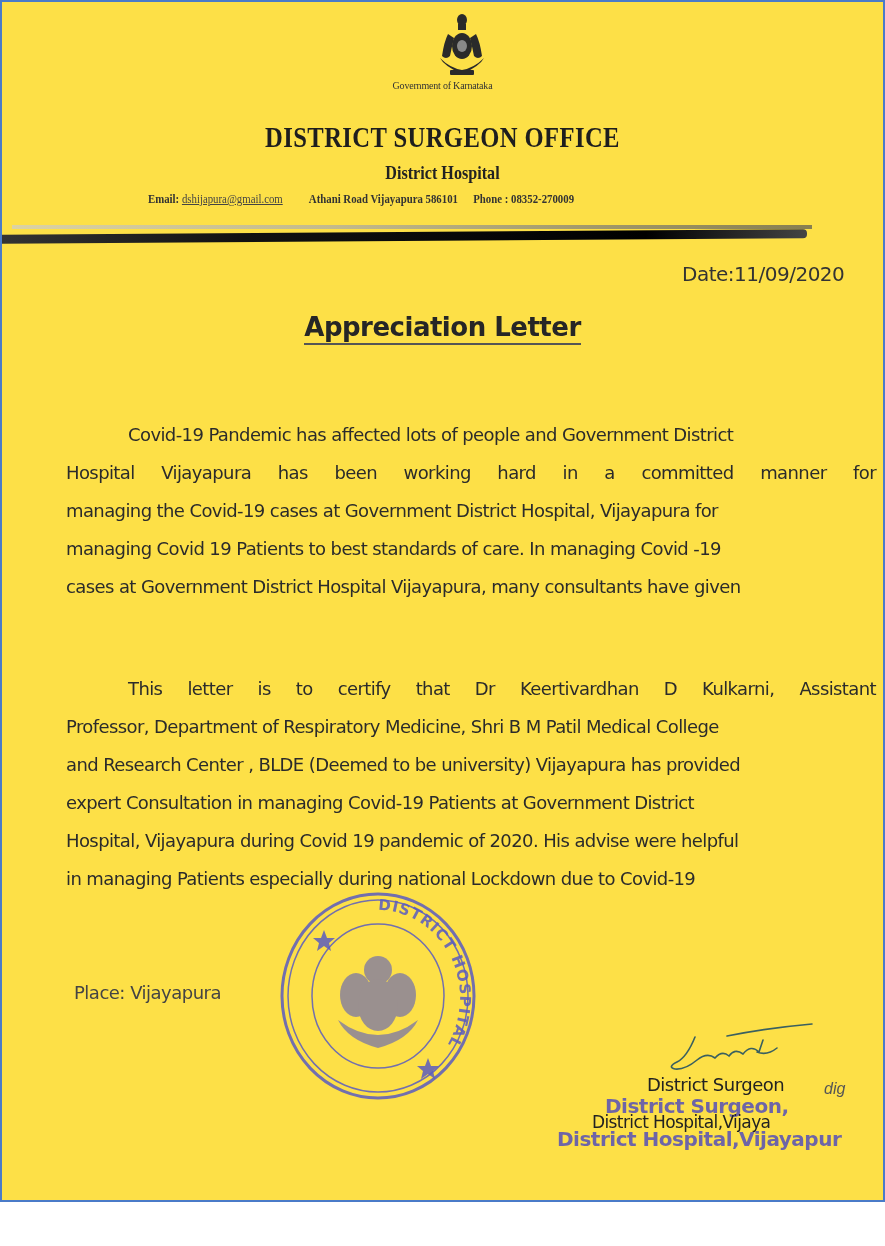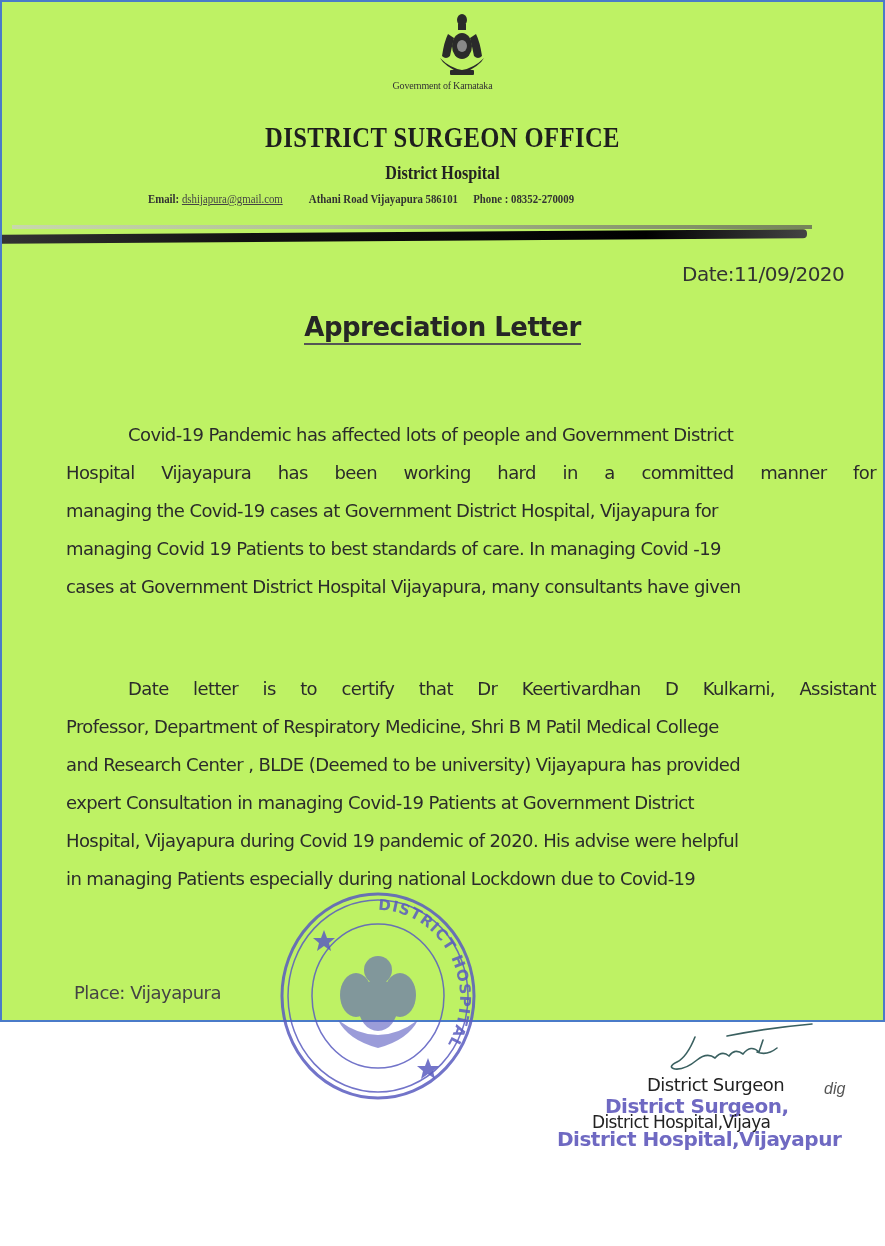--- a/index.html
+++ b/index.html
@@ -1,20 +1,20 @@
 <!DOCTYPE html>
 <html><head>
 <meta charset="utf-8">
 <style>
   * { box-sizing: border-box; margin: 0; padding: 0; }
   html, body { width: 885px; height: 1246px; background: #ffffff; overflow: hidden; }
   body { position: relative; font-family: "Liberation Sans", sans-serif; color: #2a2a2a; }
   .frame {
-    position: absolute; left: 0; top: 0; width: 885px; height: 1022px;
-    border: 2px solid #4a7bc8; background: #bef264;
+    position: absolute; left: 0; top: 0; width: 885px; height: 1202px;
+    border: 2px solid #4a7bc8; background: #fde047;
   }
   .emblem { position: absolute; left: 428px; top: 10px; width: 64px; height: 68px; }
   .gov { position: absolute; top: 78px; left: 0; width: 100%; text-align: center;
     font-family: "Liberation Serif", serif; font-size: 10px; color: #333; letter-spacing: -0.2px; }
   .office { position: absolute; top: 118px; left: 0; width: 100%; text-align: center;
     font-family: "Liberation Serif", serif; font-weight: bold; font-size: 30px; color: #1e1e1e;
     transform: scaleX(0.82); letter-spacing: 0.5px; }
   .hospital { position: absolute; top: 160px; left: 0; width: 100%; text-align: center;
     font-family: "Liberation Serif", serif; font-weight: bold; font-size: 19px; color: #222;
     transform: scaleX(0.85); }
@@ -92,21 +92,21 @@
 
   <div class="para p1">
     <span class="line indent">Covid-19 Pandemic has affected lots of people and Government District</span>
     <span class="line justify">Hospital Vijayapura has been working hard in a committed manner for</span>
     <span class="line">managing the Covid-19 cases at Government District Hospital, Vijayapura for</span>
     <span class="line">managing Covid 19 Patients to best standards of care. In managing Covid -19</span>
     <span class="line">cases at Government District Hospital Vijayapura, many consultants have given</span>
   </div>
 
   <div class="para p2">
-    <span class="line indent justify">Date letter is to certify that Dr Keertivardhan D Kulkarni, Assistant</span>
+    <span class="line indent justify">This letter is to certify that Dr Keertivardhan D Kulkarni, Assistant</span>
     <span class="line">Professor, Department of Respiratory Medicine, Shri B M Patil Medical College</span>
     <span class="line">and Research Center , BLDE (Deemed to be university) Vijayapura has provided</span>
     <span class="line">expert Consultation in managing Covid-19  Patients at Government  District</span>
     <span class="line">Hospital, Vijayapura during Covid 19 pandemic of 2020. His advise were helpful</span>
     <span class="line">in managing Patients especially during national Lockdown due to Covid-19</span>
   </div>
 
   <div class="place">Place: Vijayapura</div>
 
   <svg class="seal" viewBox="0 0 200 210">

